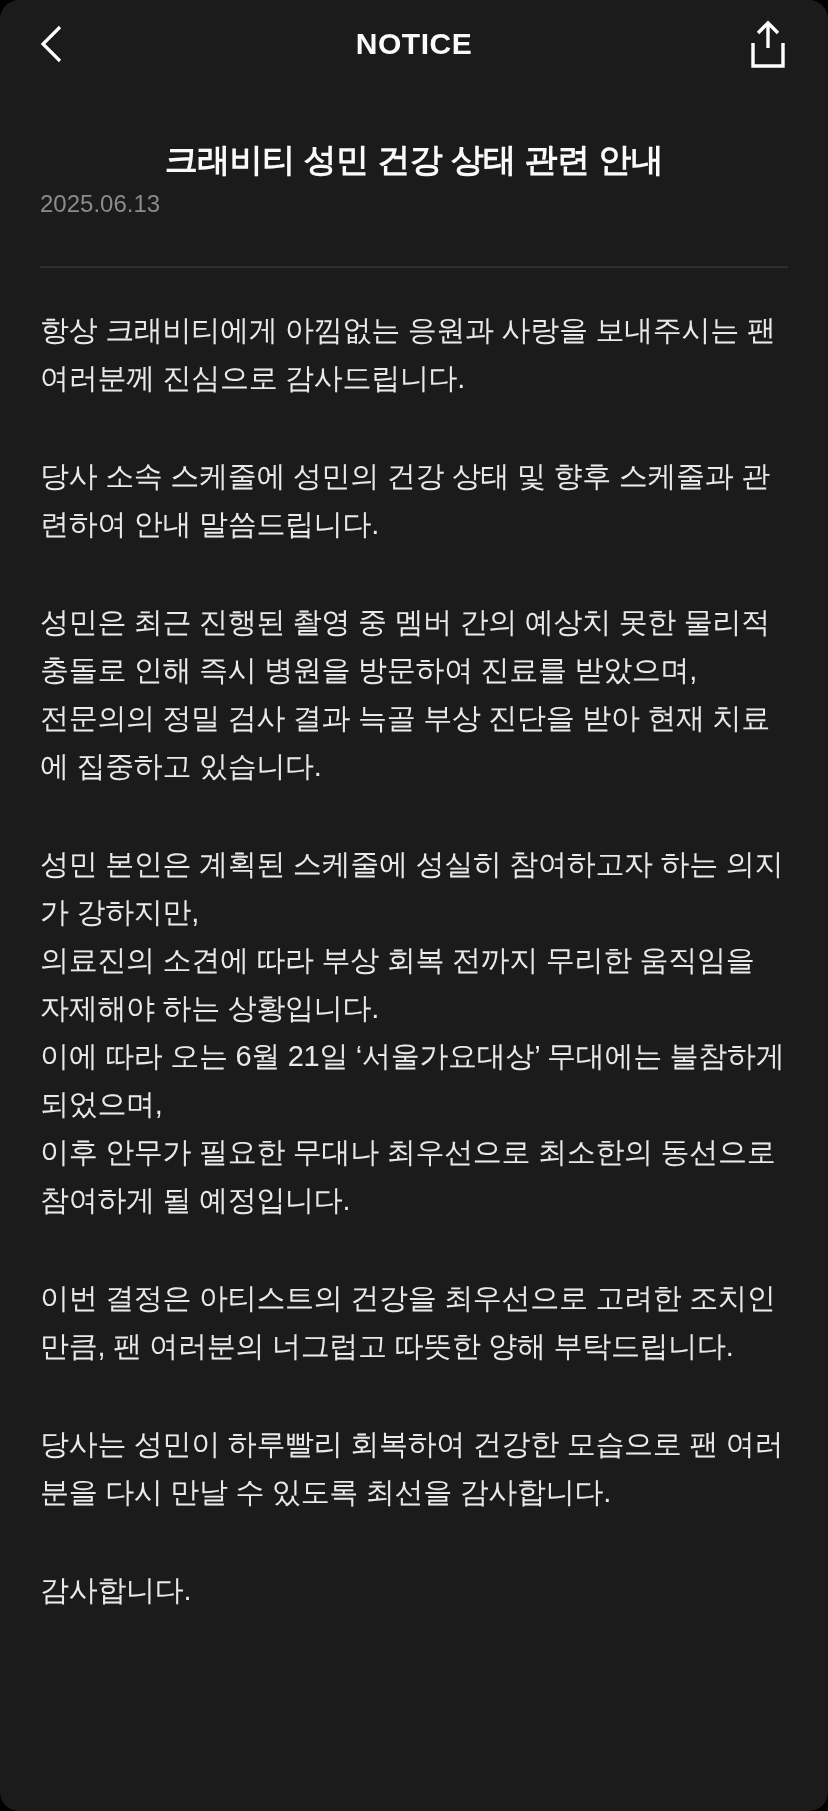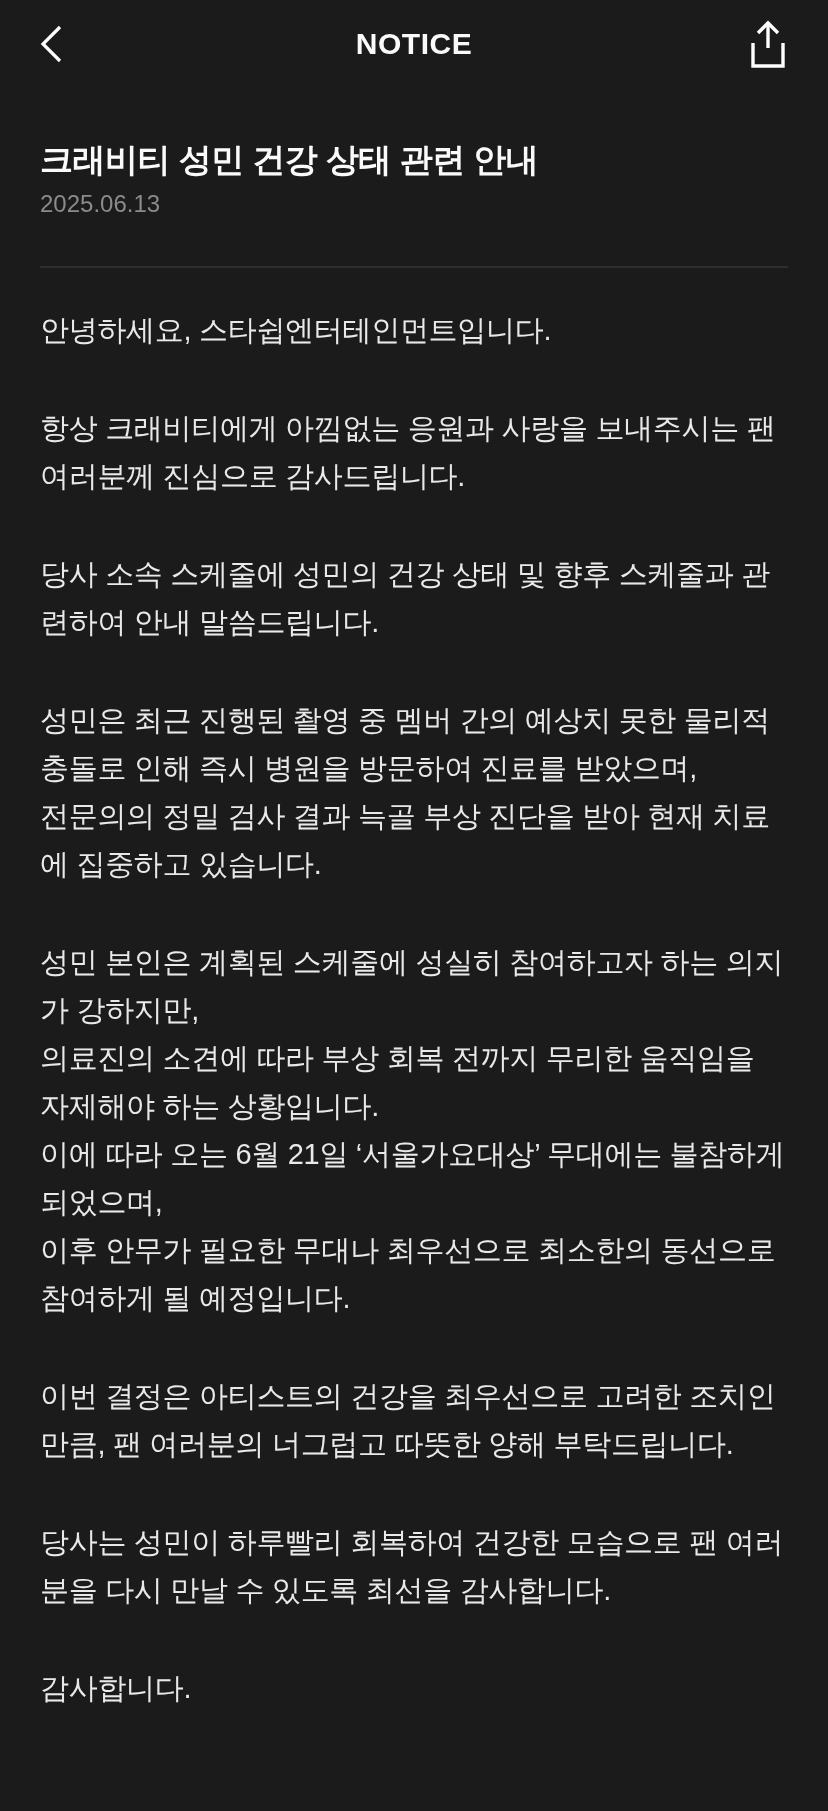--- a/index.html
+++ b/index.html
@@ -11,20 +11,21 @@
   }
   *{margin:0;padding:0;box-sizing:border-box;}
   html,body{background:#000;}
   .screen{
     width:828px;height:1811px;
     background:var(--background);
     font-family:"Liberation Sans","DejaVu Sans",sans-serif;
     color:var(--text-body);
     overflow:hidden;
     position:relative;
+    border-radius:19px;
   }
   .app-header{
     height:88px;
     display:flex;align-items:center;justify-content:space-between;
     padding:0 36px;
     position:relative;
   }
   .icon-btn{
     background:none;border:none;cursor:pointer;
     display:flex;align-items:center;justify-content:center;
@@ -37,20 +38,21 @@
     letter-spacing:0.5px;
   }
   .content{
     padding:0 40px;
   }
   .notice-title{
     margin-top:52px;
     font-size:33px;line-height:40px;font-weight:700;
     color:var(--text-primary);
     letter-spacing:-0.5px;
+    text-align:center;
   }
   .notice-date{
     margin-top:10px;
     font-size:24px;
     color:var(--text-secondary);
   }
   .divider{
     margin-top:48px;
     height:2px;width:100%;
     background:var(--divider);
@@ -94,21 +96,20 @@
       </span>
     </button>
   </header>
 
   <main class="content">
     <h1 class="notice-title">크래비티 성민 건강 상태 관련 안내</h1>
     <div class="notice-date">2025.06.13</div>
     <div class="divider"></div>
 
     <article class="notice-body">
-      <p>안녕하세요, 스타쉽엔터테인먼트입니다.</p>
       <p>항상 크래비티에게 아낌없는 응원과 사랑을 보내주시는 팬 여러분께 진심으로 감사드립니다.</p>
       <p>당사 소속 스케줄에 성민의 건강 상태 및 향후 스케줄과 관련하여 안내 말씀드립니다.</p>
       <p>성민은 최근 진행된 촬영 중 멤버 간의 예상치 못한 물리적 충돌로 인해 즉시 병원을 방문하여 진료를 받았으며,
 전문의의 정밀 검사 결과 늑골 부상 진단을 받아 현재 치료에 집중하고 있습니다.</p>
       <p>성민 본인은 계획된 스케줄에 성실히 참여하고자 하는 의지가 강하지만,
 의료진의 소견에 따라 부상 회복 전까지 무리한 움직임을 자제해야 하는 상황입니다.
 이에 따라 오는 6월 21일 ‘서울가요대상’ 무대에는 불참하게 되었으며,
 이후 안무가 필요한 무대나 최우선으로 최소한의 동선으로 참여하게 될 예정입니다.</p>
       <p>이번 결정은 아티스트의 건강을 최우선으로 고려한 조치인 만큼, 팬 여러분의 너그럽고 따뜻한 양해 부탁드립니다.</p>
       <p>당사는 성민이 하루빨리 회복하여 건강한 모습으로 팬 여러분을 다시 만날 수 있도록 최선을 감사합니다.</p>

